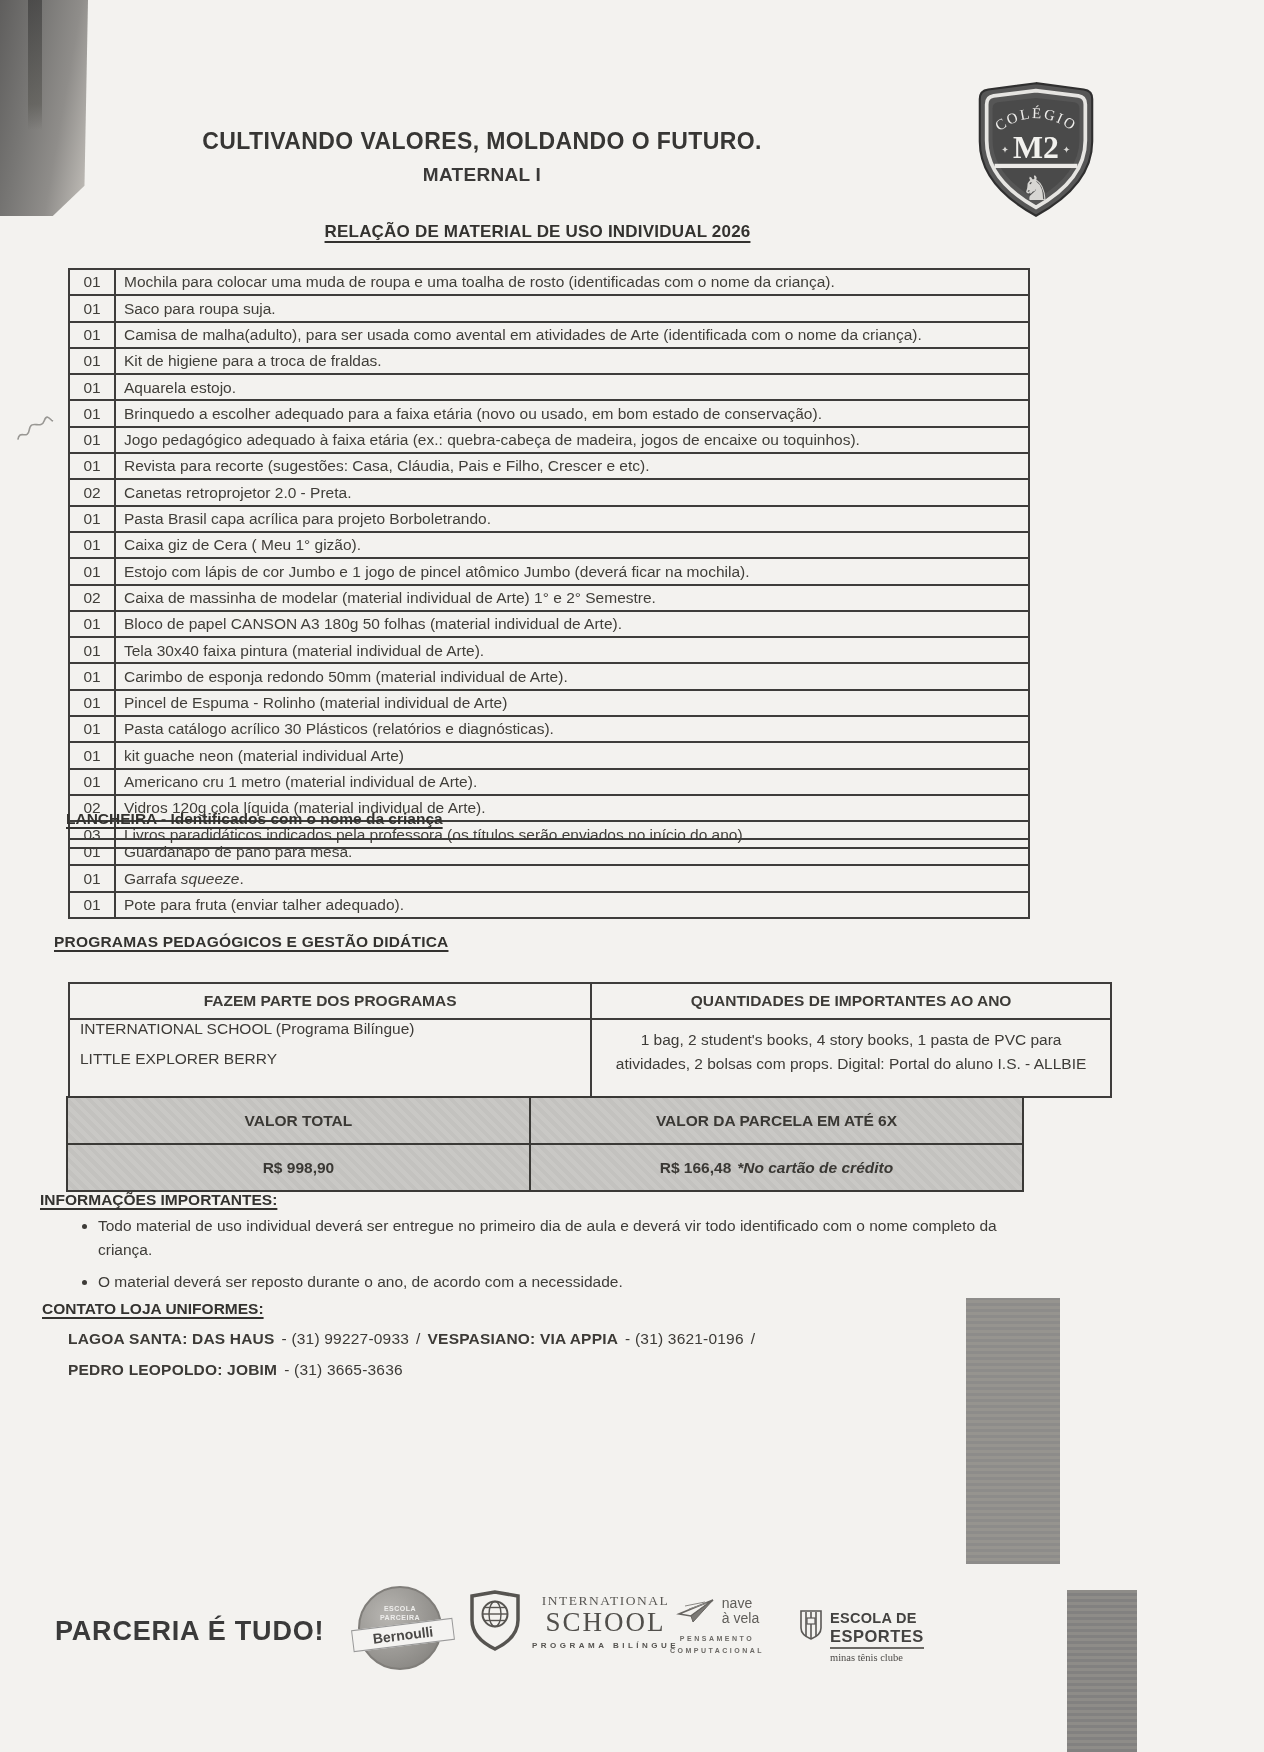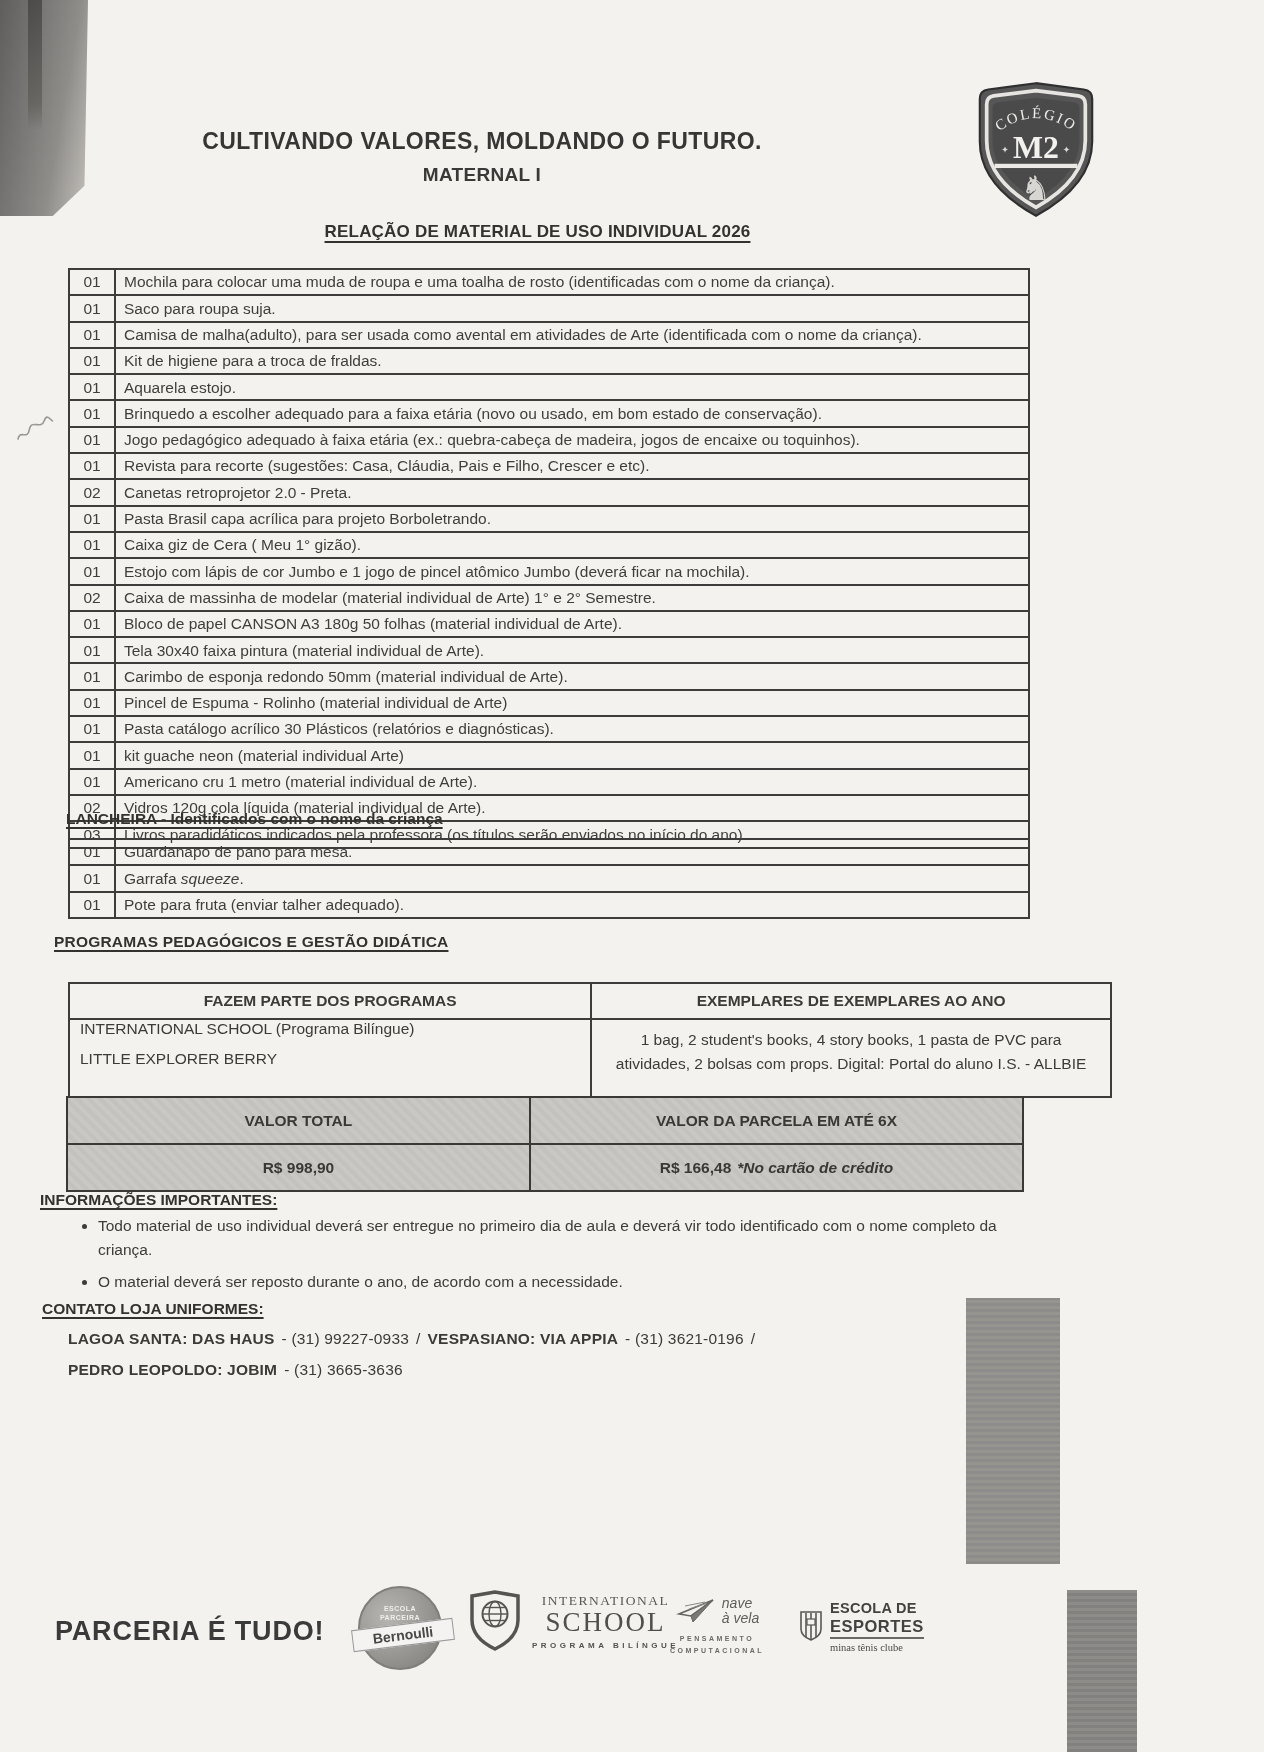--- a/index.html
+++ b/index.html
@@ -112,25 +112,25 @@
     transform:rotate(-7deg);text-align:center;font-size:14px;font-weight:bold;color:#4a4846;padding:2px 0;
   }
 
   .is-logo{position:absolute;left:468px;top:12px;display:flex;align-items:center;}
   .is-text{margin-left:10px;text-align:center;color:#54524e;}
   .is-line1{font-family:"Liberation Serif","DejaVu Serif",serif;font-size:13.5px;letter-spacing:1.5px;color:#5a5854;}
   .is-line2{font-family:"Liberation Serif","DejaVu Serif",serif;font-size:27px;letter-spacing:2px;color:#514f4b;margin-top:-2px;}
   .is-line3{font-size:8px;font-weight:bold;letter-spacing:3.5px;color:#55534f;margin-top:3px;}
 
   .nave-logo{position:absolute;left:662px;top:18px;width:110px;text-align:center;color:#5b5955;}
-  .nave-top{display:flex;align-items:center;justify-content:center;font-style:italic;}
+  .nave-top{display:flex;align-items:center;justify-content:center;}
   .nave-name{font-size:14px;line-height:1.1;text-align:left;margin-left:7px;color:#5f5d59;}
   .nave-sub{font-size:7px;font-weight:bold;letter-spacing:2.5px;line-height:1.8;margin-top:6px;color:#6b6965;}
 
-  .esportes-logo{position:absolute;left:800px;top:22px;display:flex;align-items:center;}
+  .esportes-logo{position:absolute;left:800px;top:32px;display:flex;align-items:flex-start;}
   .esportes-text{margin-left:8px;}
   .esportes-l1{font-size:14.5px;font-weight:bold;letter-spacing:.3px;color:#434240;line-height:1.15;}
   .esportes-l2{font-size:16.5px;font-weight:bold;letter-spacing:.5px;color:#434240;border-bottom:2px solid #6a6864;display:inline-block;padding-bottom:1px;}
   .esportes-l3{font-family:"Liberation Serif","DejaVu Serif",serif;font-size:10.5px;color:#4c4a47;margin-top:3px;}
 </style>
 </head>
 <body>
 
 <div class="page">
 
@@ -276,21 +276,21 @@
         </tr>
       </tbody>
   </table>
 
   <div class="section-heading programas-heading">PROGRAMAS PEDAGÓGICOS E GESTÃO DIDÁTICA</div>
 
   <table class="programas-table">
     <tbody>
       <tr>
         <th style="width:48%">FAZEM PARTE DOS PROGRAMAS</th>
-        <th>EXEMPLARES DE EXEMPLARES AO ANO</th>
+        <th>QUANTIDADES DE IMPORTANTES AO ANO</th>
       </tr>
       <tr>
         <td class="left">
           <div>INTERNATIONAL SCHOOL (Programa Bilíngue)</div>
           <div>LITTLE EXPLORER BERRY</div>
         </td>
         <td class="right">1 bag, 2 student's books, 4 story books, 1 pasta de PVC para atividades, 2 bolsas com props. Digital: Portal do aluno I.S. - ALLBIE</td>
       </tr>
     </tbody>
   </table>

